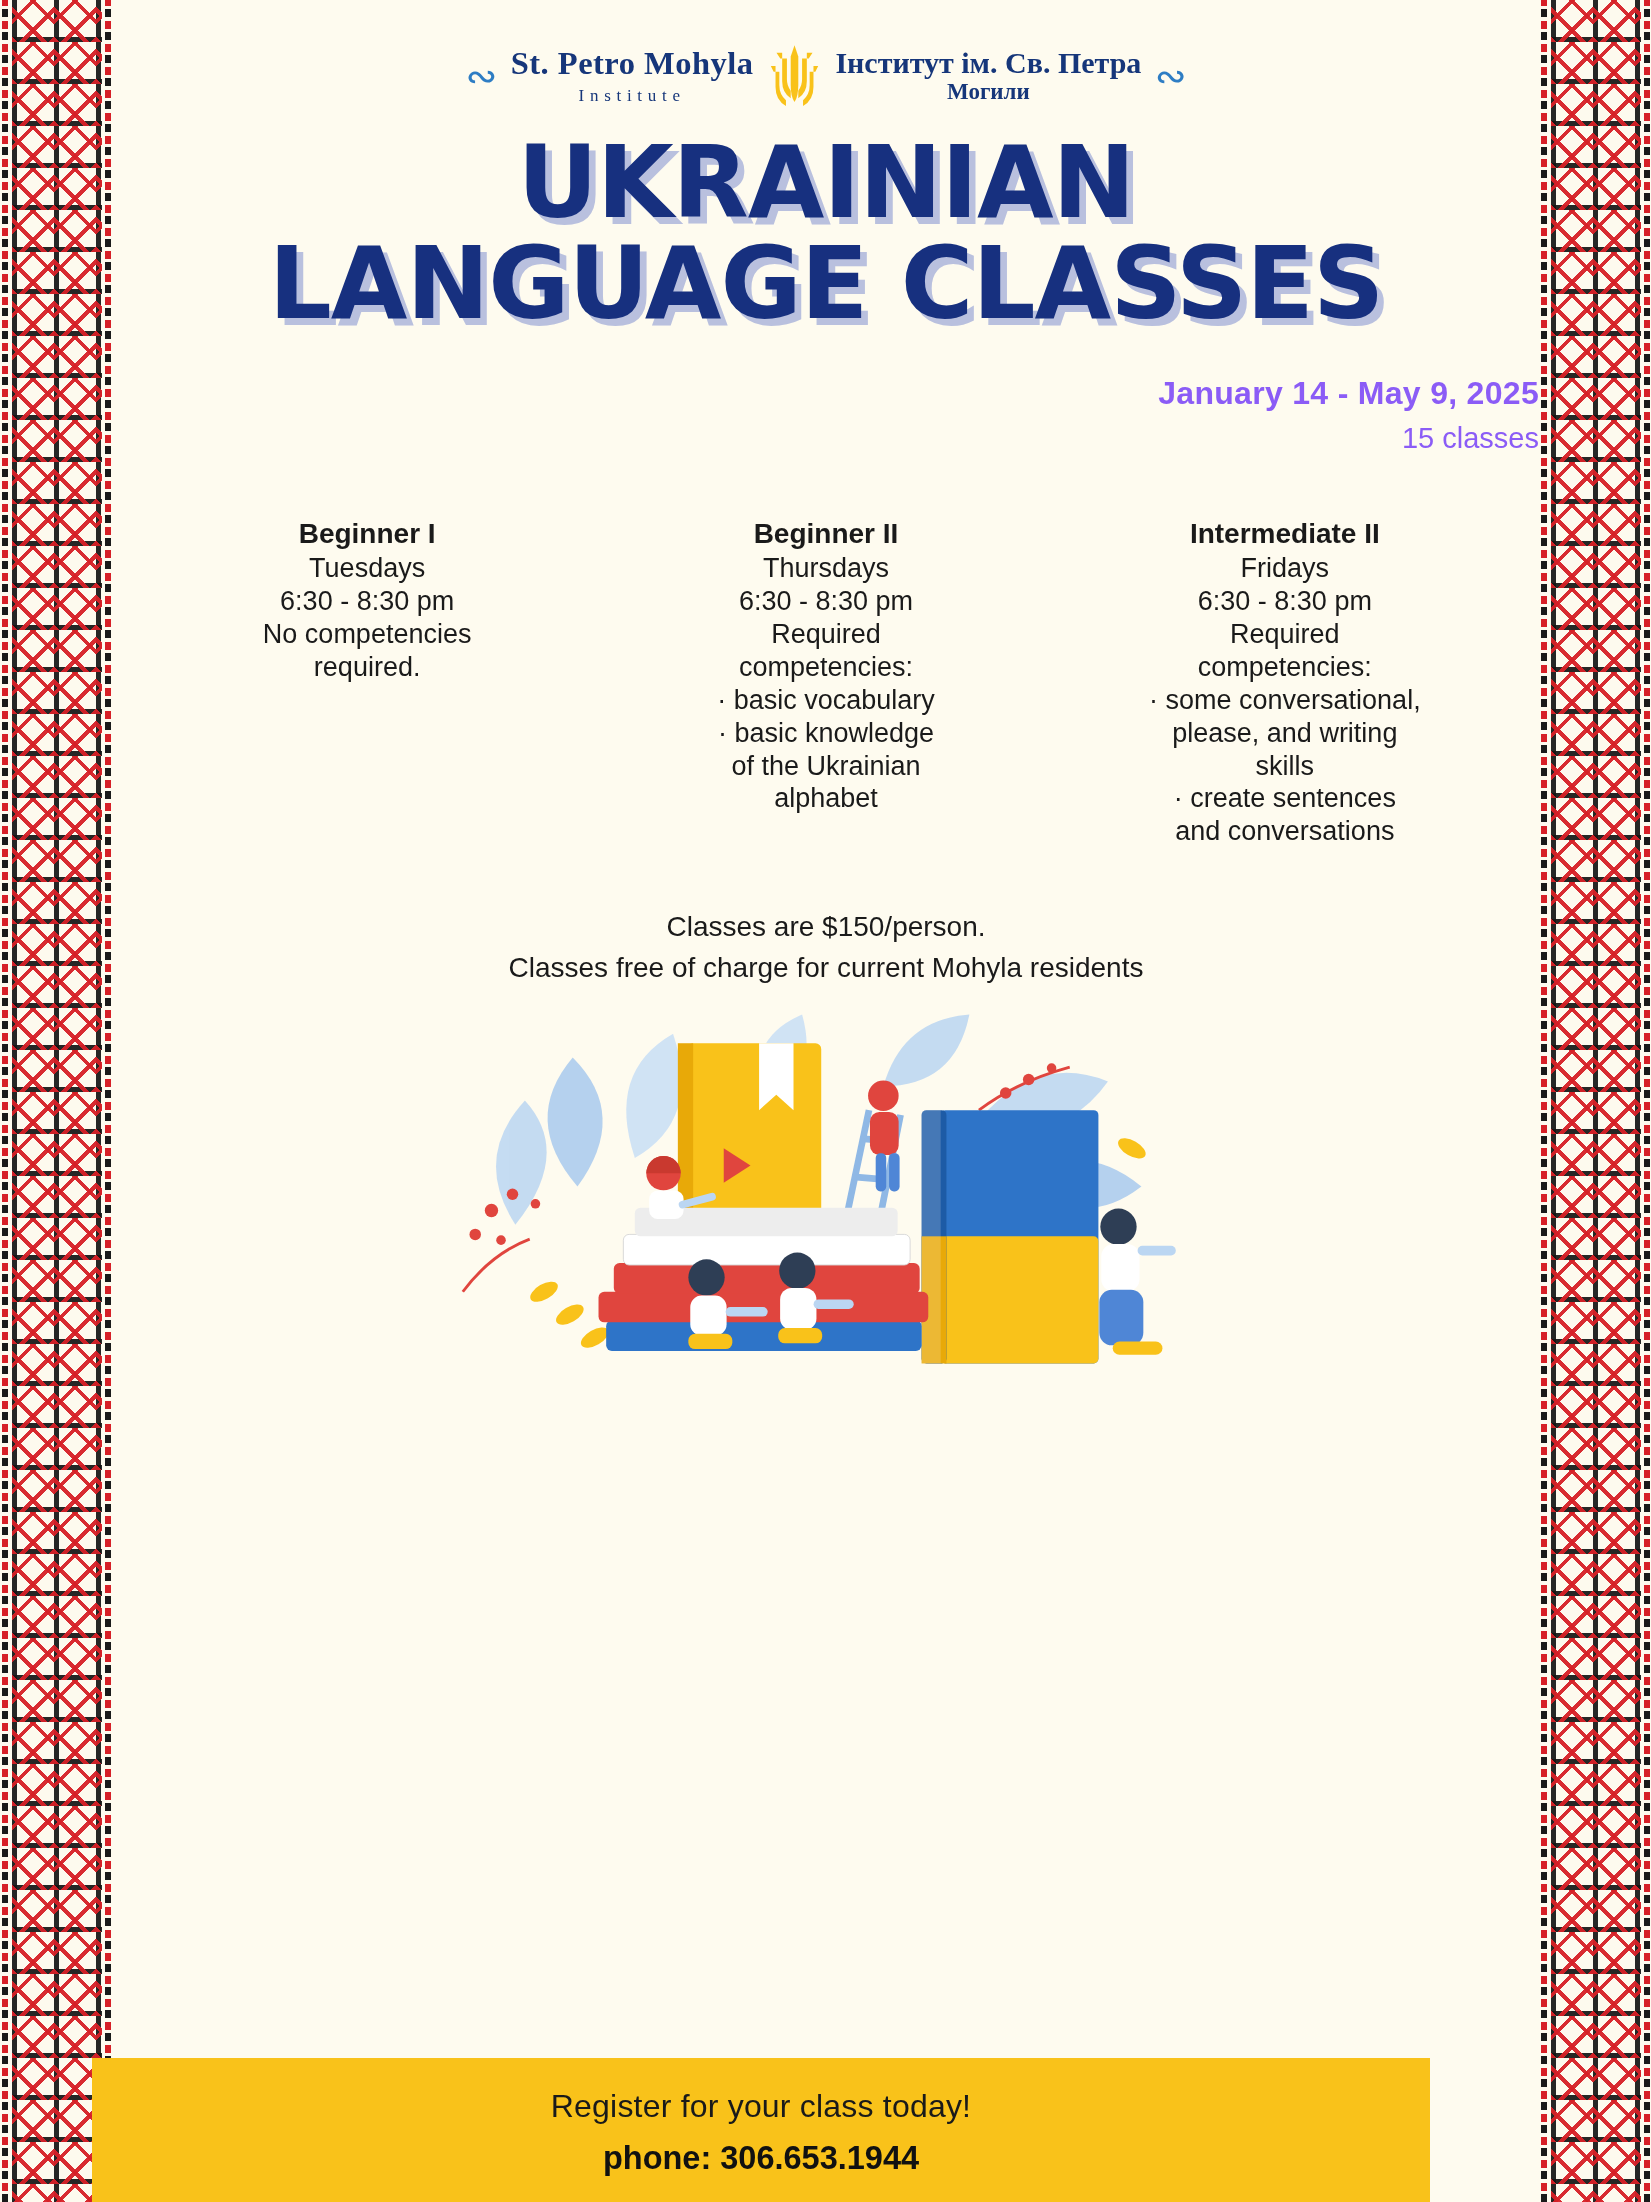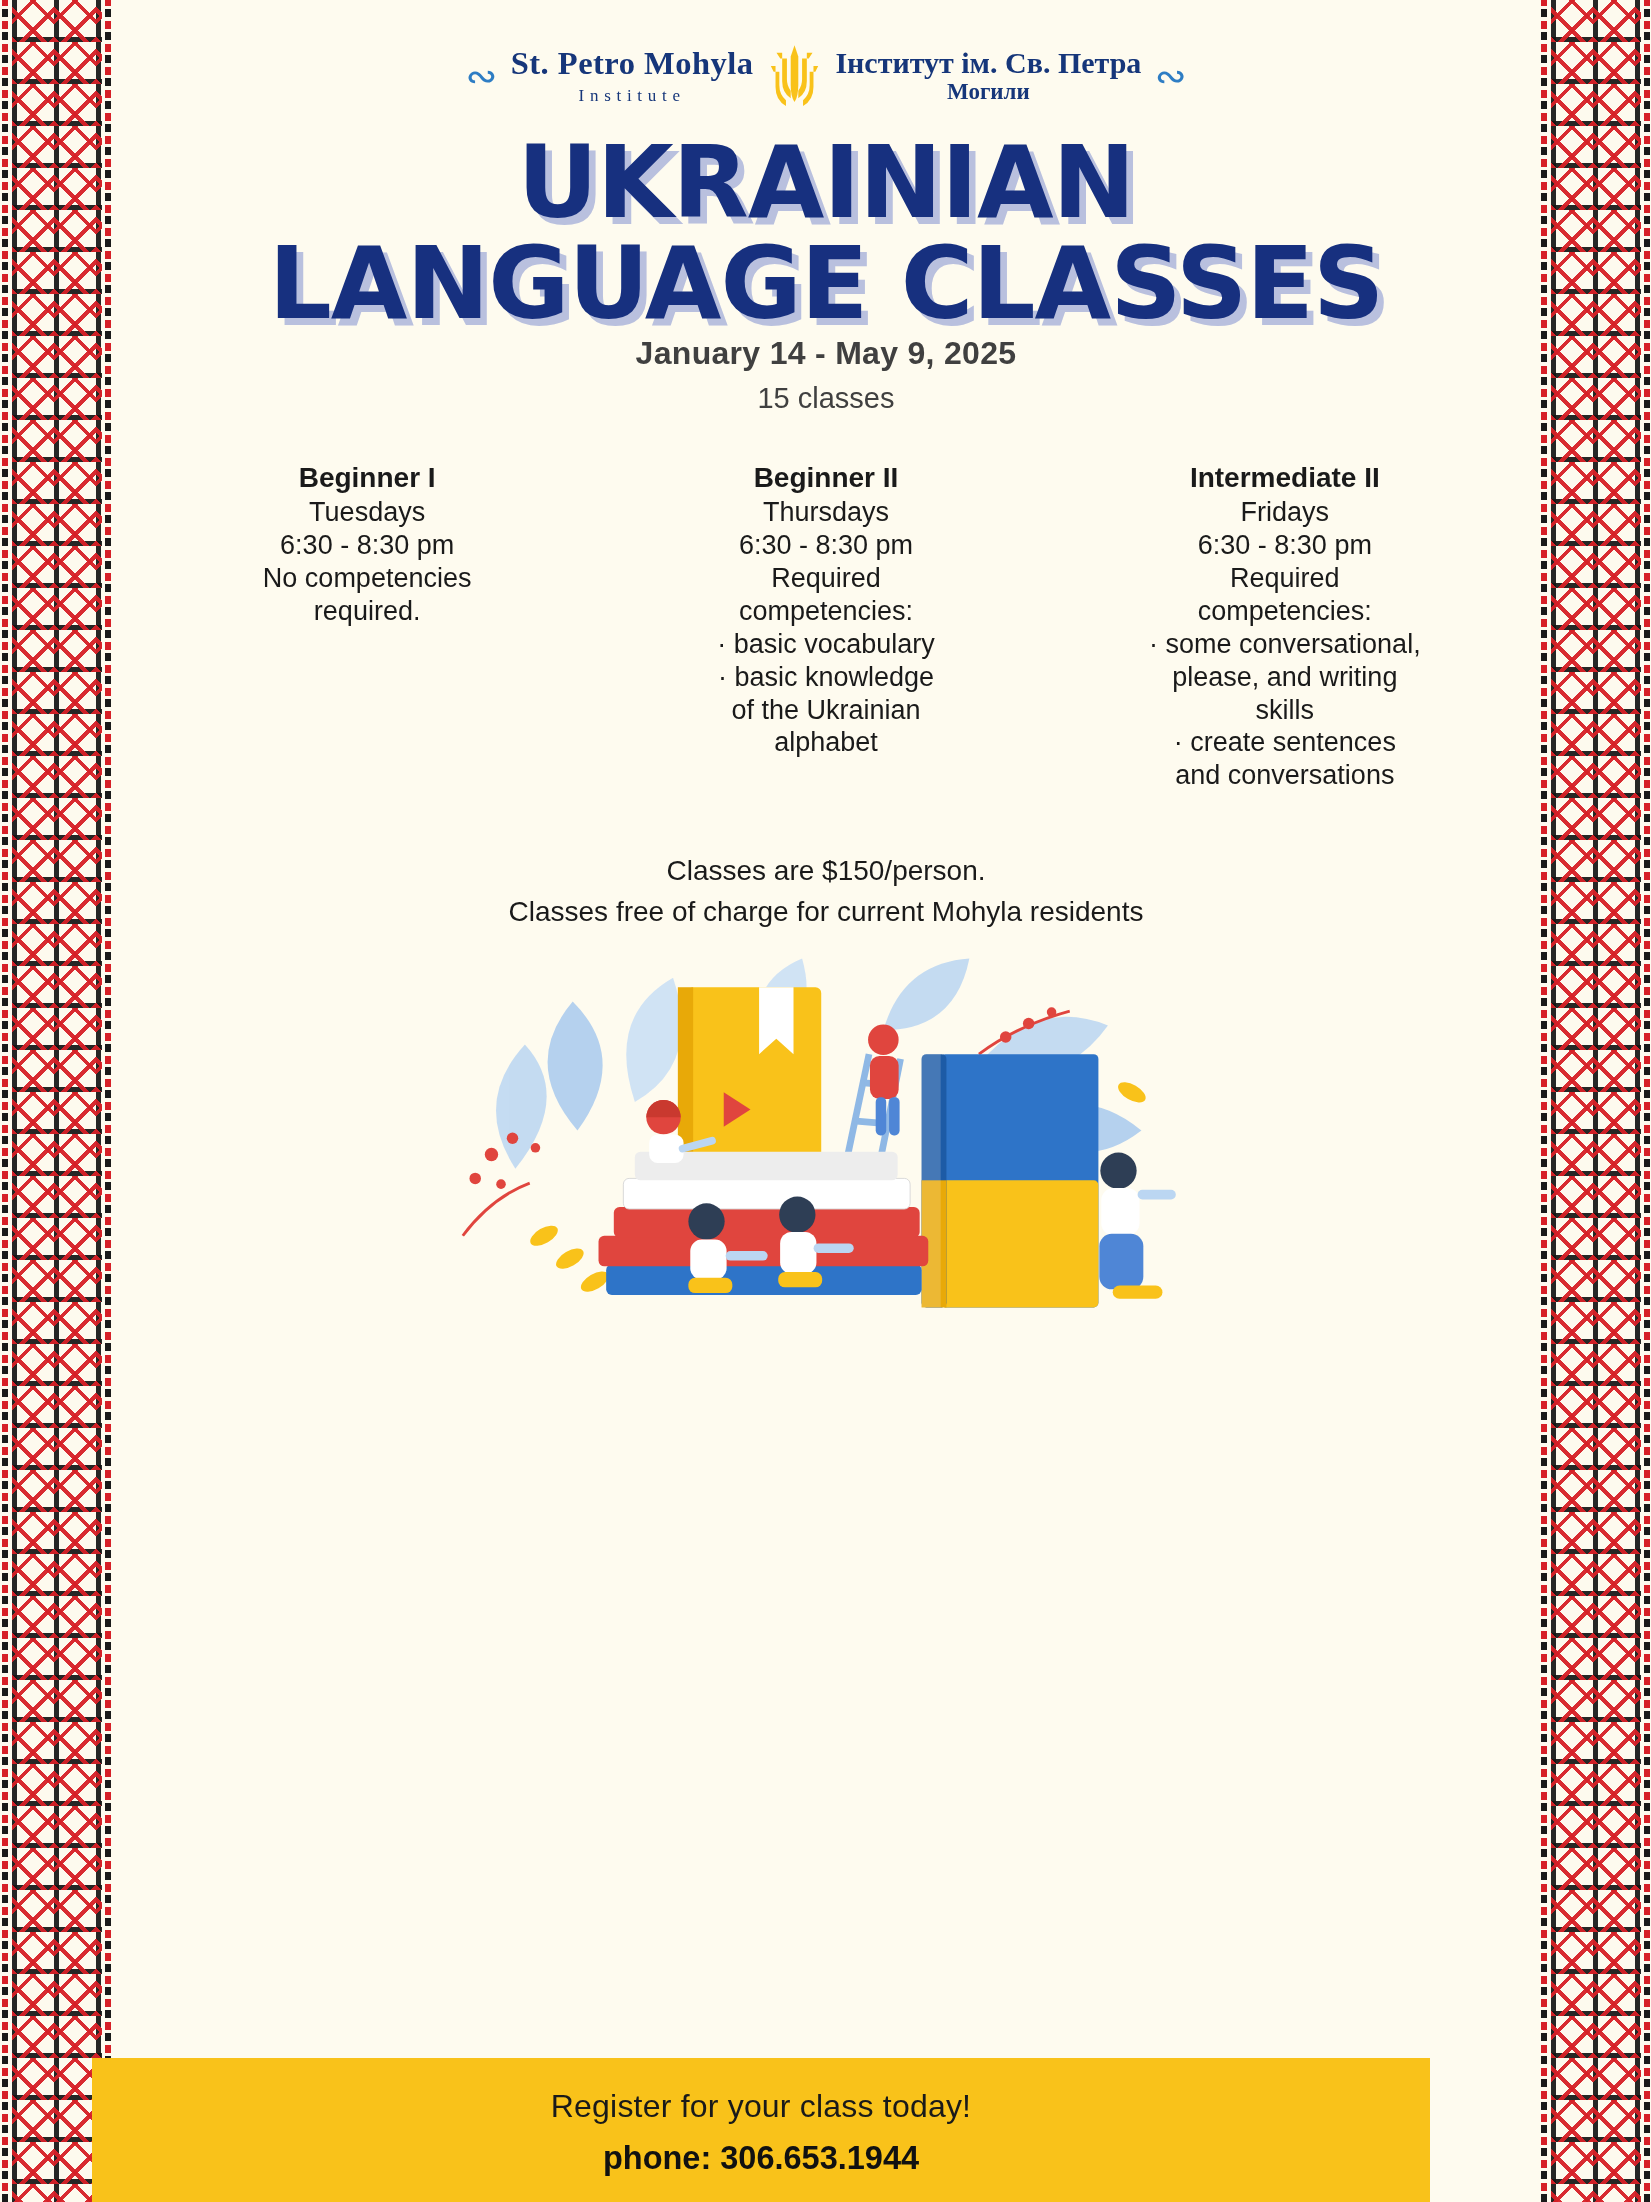--- a/index.html
+++ b/index.html
@@ -125,42 +125,43 @@
     font-size: 99px;
     line-height: 1.02;
     color: #17307F;
     letter-spacing: -1px;
     text-shadow: 6.7px 6.7px 0 #B9C0DE;
   }
   .title-line.l2 { font-size: 99px; }
 
   
   .dates {
-    text-align: center;
-    color: #404040;
+    text-align: right;
+    margin-top: 40px;
+    color: #8b5cf6;
   }
   .dates .range {
     font-size: 32px;
     font-weight: bold;
     letter-spacing: 0.3px;
   }
   .dates .count {
     font-size: 29px;
     margin-top: 9.6px;
   }
   .dates .break {
     font-size: 25px;
     margin-top: 11.5px;
   }
 
   
   .columns {
     display: flex;
     justify-content: space-between;
-    margin-top: 46px;
+    margin-top: 62px;
     padding: 0 48px;
   }
   .col {
     width: 31%;
     text-align: center;
     color: #1A1A1A;
     font-size: 27px;
     line-height: 1.18;
   }
   .col .col-title {

